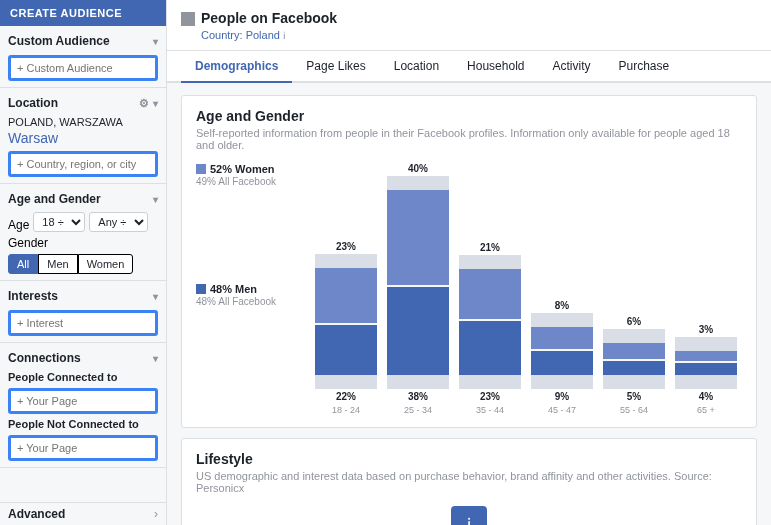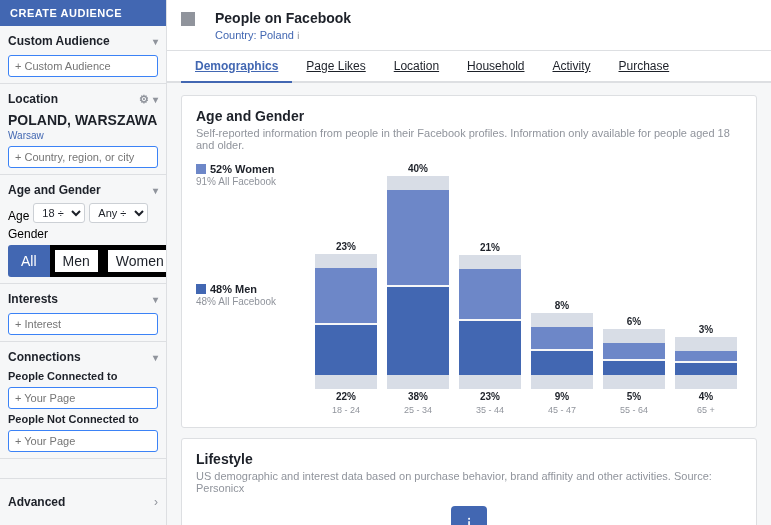--- a/index.html
+++ b/index.html
@@ -33,37 +33,37 @@
       align-items: center;
       color: #1d2129;
       font-size: 12px;
       font-weight: bold;
       cursor: pointer;
       padding: 2px 0;
     }
     .sidebar-section-title .chevron { color: #90949c; font-size: 10px; }
     .sidebar-input {
       width: 100%;
-      border: 1px solid #3b82f6;
+      border: 3px solid #3b82f6;
       border-radius: 3px;
       padding: 4px 6px;
       font-size: 11px;
       color: #90949c;
       margin-top: 5px;
       background: #fff;
     }
     .sidebar-label {
       color: #1d2129;
-      font-size: 14px;
-      font-weight: bold;
+      font-size: 11px;
+      font-weight: normal;
       margin-top: 4px;
     }
     .sidebar-sublabel {
       color: #4267b2;
-      font-size: 10px;
+      font-size: 14px;
       margin-top: 2px;
       cursor: pointer;
     }
     .sidebar-row {
       display: flex;
       align-items: flex-end;
       gap: 4px;
       margin-top: 4px;
     }
     .sidebar-select {
@@ -72,39 +72,39 @@
       font-size: 11px;
       padding: 2px 4px;
       background: #fff;
       color: #1d2129;
     }
     .gender-btn-group {
       display: flex;
       margin-top: 4px;
     }
     .gender-btn {
-      border: 5px solid #000000;
-      background: #fff;
-      font-size: 14px;
+      border: 1px solid #000000;
+      background: #fff;
+      font-size: 11px;
       padding: 3px 8px;
       cursor: pointer;
       color: #1d2129;
     }
     .gender-btn.active {
       background: #4267b2;
       color: #fff;
       border-color: #4267b2;
     }
     .gender-btn:first-child { border-radius: 3px 0 0 3px; }
     .gender-btn:last-child { border-radius: 0 3px 3px 0; }
     .sidebar-gear { color: #90949c; font-size: 11px; cursor: pointer; }
     .sidebar-bottom {
       margin-top: auto;
       border-top: 1px solid #dddfe2;
-      padding: 16px 8px;
+      padding: 4px 8px;
       display: flex;
       justify-content: space-between;
       align-items: center;
       cursor: pointer;
       gap: 40px;
     }
     .sidebar-bottom-text { font-size: 12px; font-weight: bold; color: #1d2129; }
     .sidebar-arrow { color: #90949c; font-size: 12px; }
 
     
@@ -138,21 +138,21 @@
       display: inline-block;
     }
     .audience-subtitle {
       font-size: 11px;
       color: #1da1f2;
       margin-top: 2px;
     }
     .pof-section {
       display: flex;
       align-items: flex-start;
-      gap: 20px;
+      gap: 6px;
     }
     .pof-icon {
       width: 14px; height: 14px;
       background: #90949c;
       display: inline-block;
       margin-top: 2px;
     }
     .pof-title {
       font-size: 14px;
       font-weight: bold;
@@ -173,21 +173,20 @@
       padding: 0 14px;
       background: #fff;
     }
     .tab {
       padding: 8px 14px;
       font-size: 12px;
       color: #1d2129;
       cursor: pointer;
       border-bottom: 2px solid transparent;
       margin-bottom: -2px;
-      text-decoration: underline;
     }
     .tab.active {
       color: #4267b2;
       border-bottom-color: #4267b2;
       font-weight: bold;
     }
 
     
     .content-area {
       flex: 1;
@@ -370,21 +369,21 @@
       <div class="card-subtitle">Self-reported information from people in their Facebook profiles. Information only available for people aged 18 and older.</div>
 
       <div style="display:flex;gap:14px;align-items:flex-start;">
 
         <div class="chart-legend">
           <div class="legend-item">
             <div class="legend-title">
               <span class="legend-dot-women"></span>
               <span>52% Women</span>
             </div>
-            <div class="legend-sub">91% All Facebook</div>
+            <div class="legend-sub">49% All Facebook</div>
           </div>
           <div class="legend-item" style="margin-top:80px;">
             <div class="legend-title">
               <span class="legend-dot-men"></span>
               <span>48% Men</span>
             </div>
             <div class="legend-sub">48% All Facebook</div>
           </div>
         </div>
 

